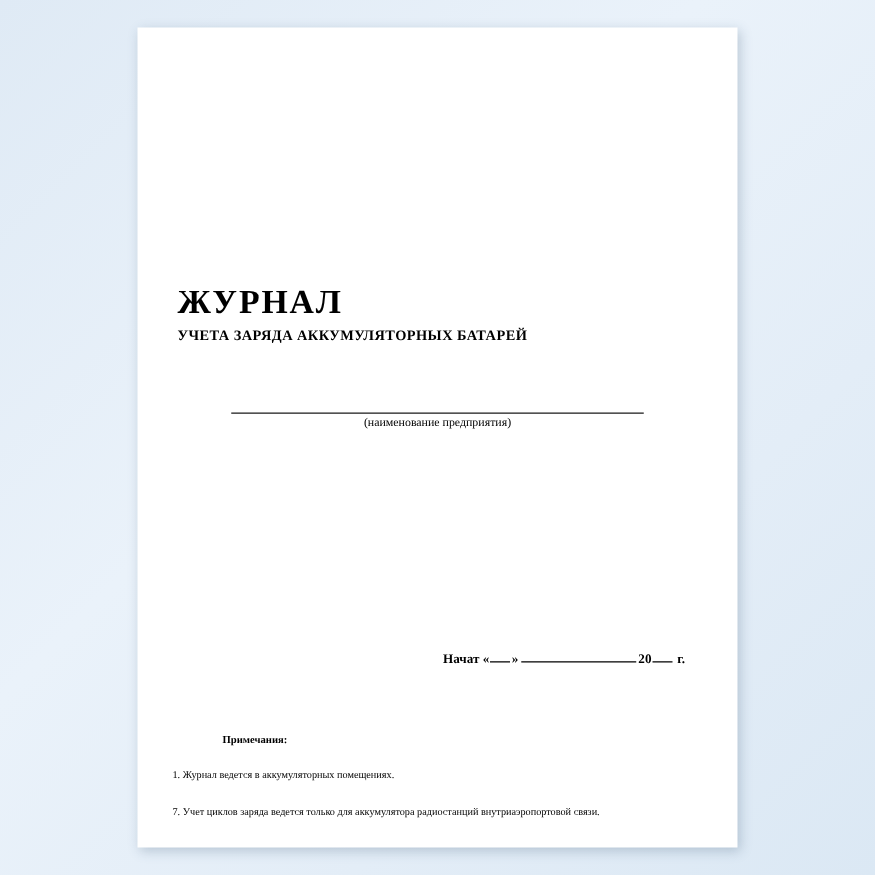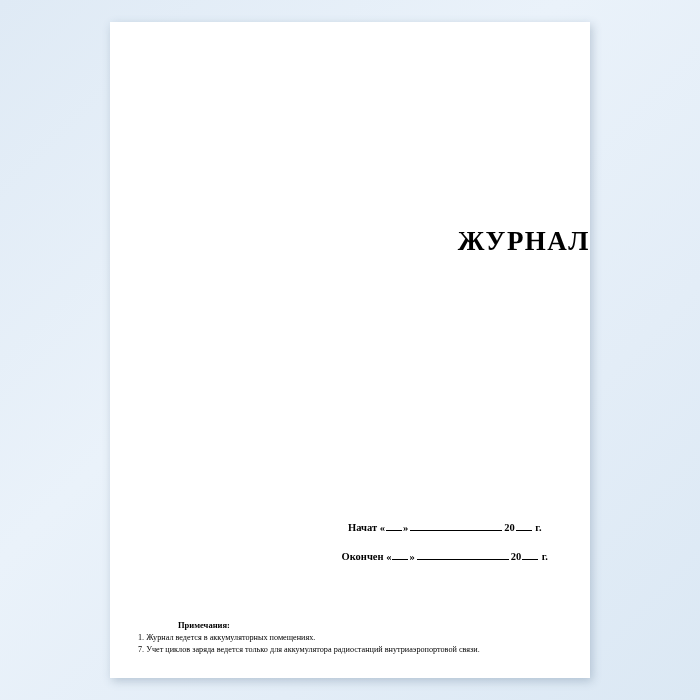--- a/index.html
+++ b/index.html
@@ -31,21 +31,22 @@
     position: absolute;
     inset: 0;
   }
 
   
   .title-block {
     position: absolute;
     top: 205px;
     left: 0;
     width: 100%;
-    text-align: right;
+    text-align: left;
+    padding-left: 32px;
   }
   .doc-title {
     font-family: "Liberation Serif", serif;
     font-size: 27px;
     font-weight: bold;
     letter-spacing: 1.5px;
     color: #000;
     line-height: 1.1;
   }
   .doc-subtitle {
@@ -127,43 +128,44 @@
     font-size: 8.5px;
     font-weight: bold;
     color: #000;
     margin-bottom: 2px;
     padding-left: 40px;
   }
   .notes-item {
     font-size: 8.2px;
     color: #000;
     line-height: 1.45;
+    margin-top: 18px;
   }
 </style>
 </head>
 <body>
 
 <div id="backdrop"></div>
 
 <div id="page-sheet">
   <div class="doc-inner">
 
     <div class="title-block">
       <div class="doc-title">ЖУРНАЛ</div>
+      <div class="doc-subtitle">УЧЕТА ЗАРЯДА АККУМУЛЯТОРНЫХ БАТАРЕЙ</div>
     </div>
 
+    <div class="org-block">
+      <div class="org-rule"></div>
+      <div class="org-caption">(наименование предприятия)</div>
+    </div>
 
     <div class="dates-block">
       <div class="date-row">
         <span class="date-label">Начат</span>
-        <span class="date-quote">«</span><span class="date-blank-short"></span><span class="date-quote">»</span><span class="date-blank"></span><span class="date-year">20</span><span class="date-blank-short"></span>
-        <span class="date-year">г.</span>
-      </div>
-      <div class="date-row">
-        <span class="date-label">Окончен</span>
         <span class="date-quote">«</span><span class="date-blank-short"></span><span class="date-quote">»</span><span class="date-blank"></span><span class="date-year">20</span><span class="date-blank-short"></span>
         <span class="date-year">г.</span>
       </div>
     </div>
 
     <div class="notes-block">
       <div class="notes-title">Примечания:</div>
       <div class="notes-item">1. Журнал ведется в аккумуляторных помещениях.</div>
       <div class="notes-item">7. Учет циклов заряда ведется только для аккумулятора радиостанций внутриаэропортовой связи.</div>
     </div>

